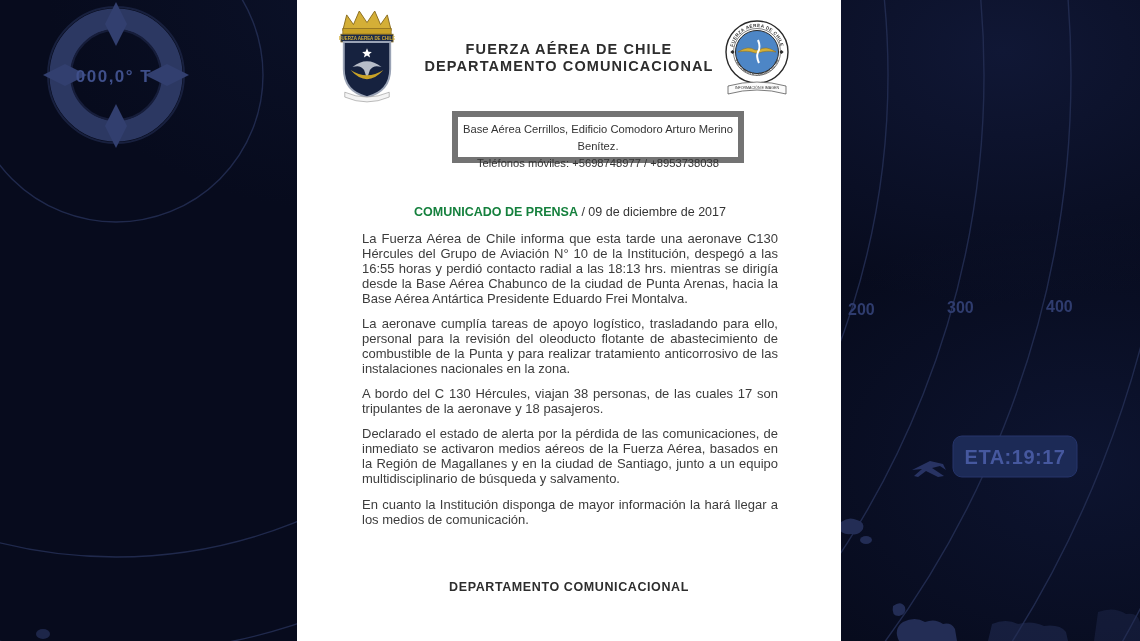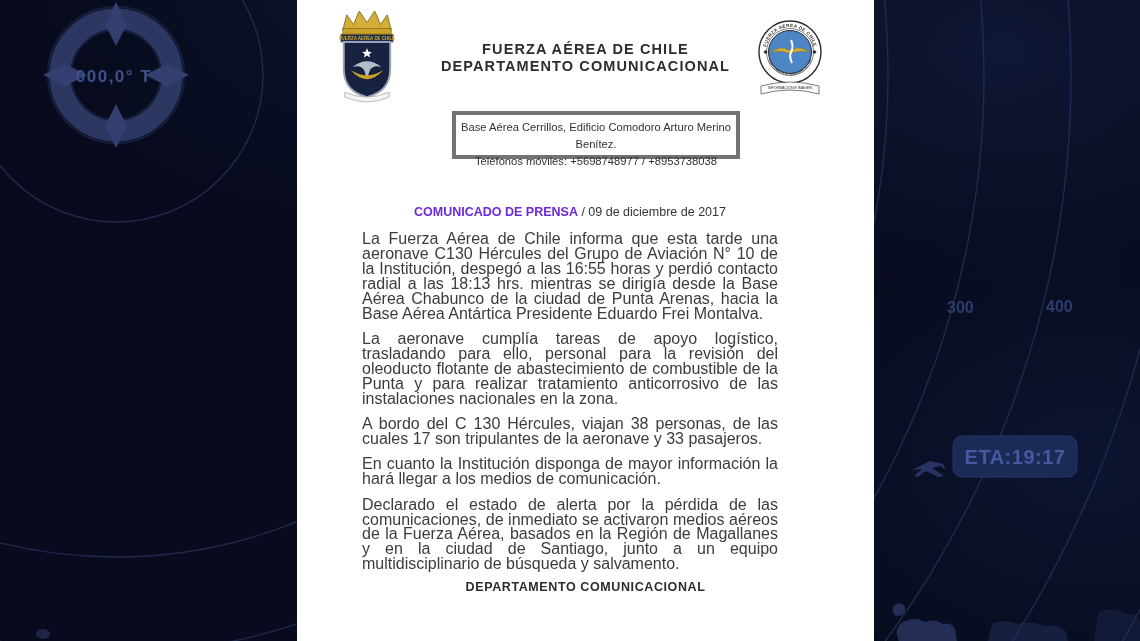--- a/index.html
+++ b/index.html
@@ -11,39 +11,39 @@
       radial-gradient(420px 300px at 30% 0%, #0b1128 0%, rgba(11,17,40,0) 70%),
       #070b1d;
     font-family:"Liberation Sans", sans-serif;
   }
   .bg-svg { position:absolute; left:0; top:0; width:1140px; height:641px; }
   .radar-label { font-family:"Liberation Sans", sans-serif; font-weight:bold; }
 
   
   .doc {
     position:absolute; left:297px; top:0; width:544px; height:641px;
-    background:#ffffff; color:#3c3c3c;padding-left:33px;
+    background:#ffffff; color:#3c3c3c;
   }
   .crest  { position:absolute; left:41px;  top:8px;  width:58px; height:95px; }
   .seal   { position:absolute; right:48px; top:14px; width:72px; height:88px; }
   .doc-title {
     position:absolute; left:0; right:0; top:41px; text-align:center;
     font-weight:bold; font-size:14.5px; line-height:16.5px;
     letter-spacing:1.1px; color:#2d2d2d;
   }
   .contact-box {
     position:absolute; left:155px; top:111px; width:280px; height:36px;
-    border:4px solid #737373; text-align:center; padding-top:4px;
+    border:6px solid #737373; text-align:center; padding-top:4px;
     font-size:11.2px; line-height:17px; color:#333;
   }
   .content { position:absolute; left:65px; top:205px; width:416px; }
   .headline { text-align:center; font-size:12.5px; margin:0 0 13px; color:#343434; }
-  .headline .hl-bold { font-weight:bold; color:#6d28d9; }
+  .headline .hl-bold { font-weight:bold; color:#15803d; }
   .content p.para {
-    text-align:justify; font-size:16px; line-height:14.9px;
+    text-align:justify; font-size:13px; line-height:14.9px;
     margin:0 0 10.5px; color:#3c3c3c;
   }
   .doc-footer {
     position:absolute; left:0; right:0; top:580px; text-align:center;
     font-weight:bold; font-size:12.5px; letter-spacing:0.6px; color:#2d2d2d;
   }
 </style>
 </head>
 <body>
 
@@ -155,20 +155,20 @@
     <div class="contact-box">
       <div>Base Aérea Cerrillos, Edificio Comodoro Arturo Merino Benítez.</div>
       <div>Teléfonos móviles: +5698748977 / +8953738038</div>
     </div>
 
     <div class="content">
       <p class="headline"><span class="hl-bold">COMUNICADO DE PRENSA</span><span> / </span><span>09 de diciembre de 2017</span></p>
 
       <p class="para">La Fuerza Aérea de Chile informa que esta tarde una aeronave C130 Hércules del Grupo de Aviación N° 10 de la Institución, despegó a las 16:55 horas y perdió contacto radial a las 18:13 hrs. mientras se dirigía desde la Base Aérea Chabunco de la ciudad de Punta Arenas, hacia la Base Aérea Antártica Presidente Eduardo Frei Montalva.</p>
       <p class="para">La aeronave cumplía tareas de apoyo logístico, trasladando para ello, personal para la revisión del oleoducto flotante de abastecimiento de combustible de la Punta y para realizar tratamiento anticorrosivo de las instalaciones nacionales en la zona.</p>
-      <p class="para">A bordo del C 130 Hércules, viajan 38 personas, de las cuales 17 son tripulantes de la aeronave y 33 pasajeros.</p>
+      <p class="para">A bordo del C 130 Hércules, viajan 38 personas, de las cuales 17 son tripulantes de la aeronave y 18 pasajeros.</p>
+      <p class="para">Declarado el estado de alerta por la pérdida de las comunicaciones, de inmediato se activaron medios aéreos de la Fuerza Aérea, basados en la Región de Magallanes y en la ciudad de Santiago, junto a un equipo multidisciplinario de búsqueda y salvamento.</p>
       <p class="para">En cuanto la Institución disponga de mayor información la hará llegar a los medios de comunicación.</p>
-      <p class="para">Declarado el estado de alerta por la pérdida de las comunicaciones, de inmediato se activaron medios aéreos de la Fuerza Aérea, basados en la Región de Magallanes y en la ciudad de Santiago, junto a un equipo multidisciplinario de búsqueda y salvamento.</p>
     </div>
 
     <div class="doc-footer">DEPARTAMENTO COMUNICACIONAL</div>
   </div>
 </div>
 
 </body></html>

